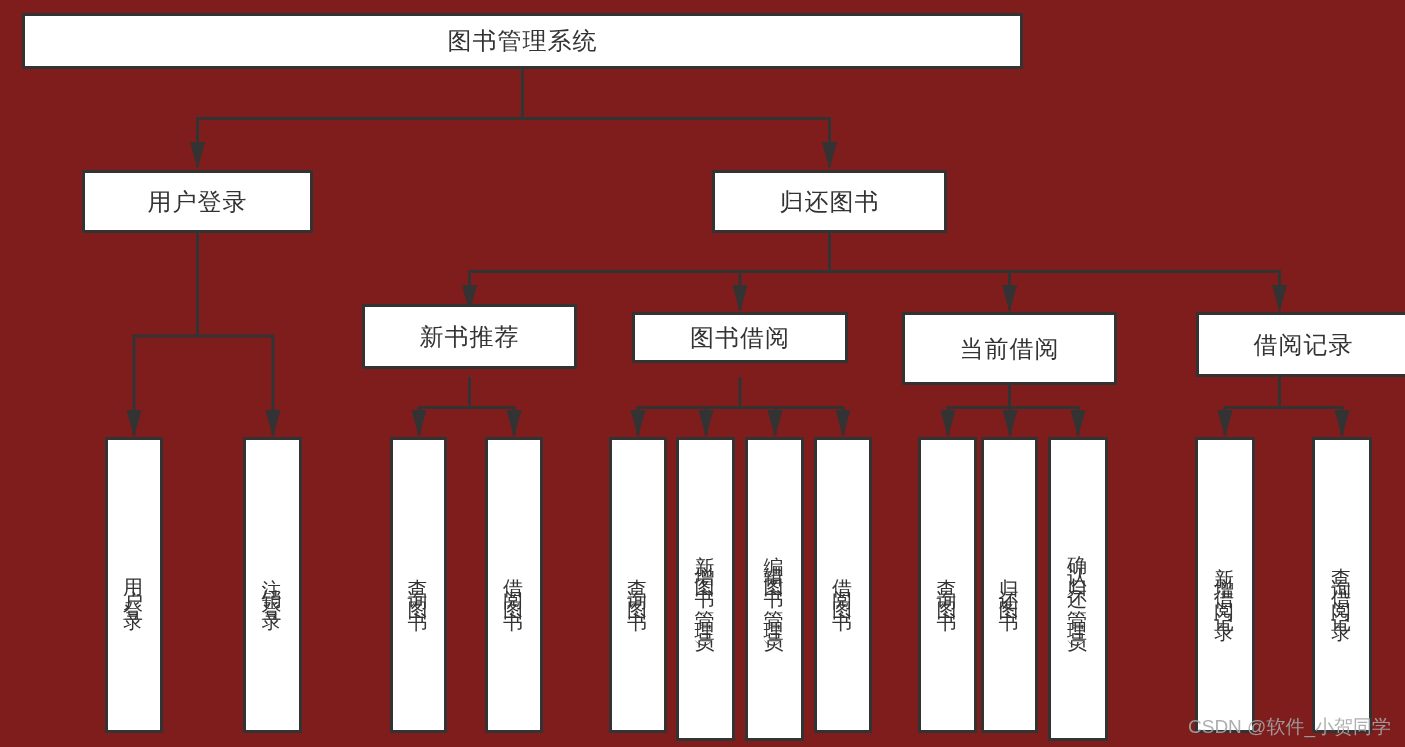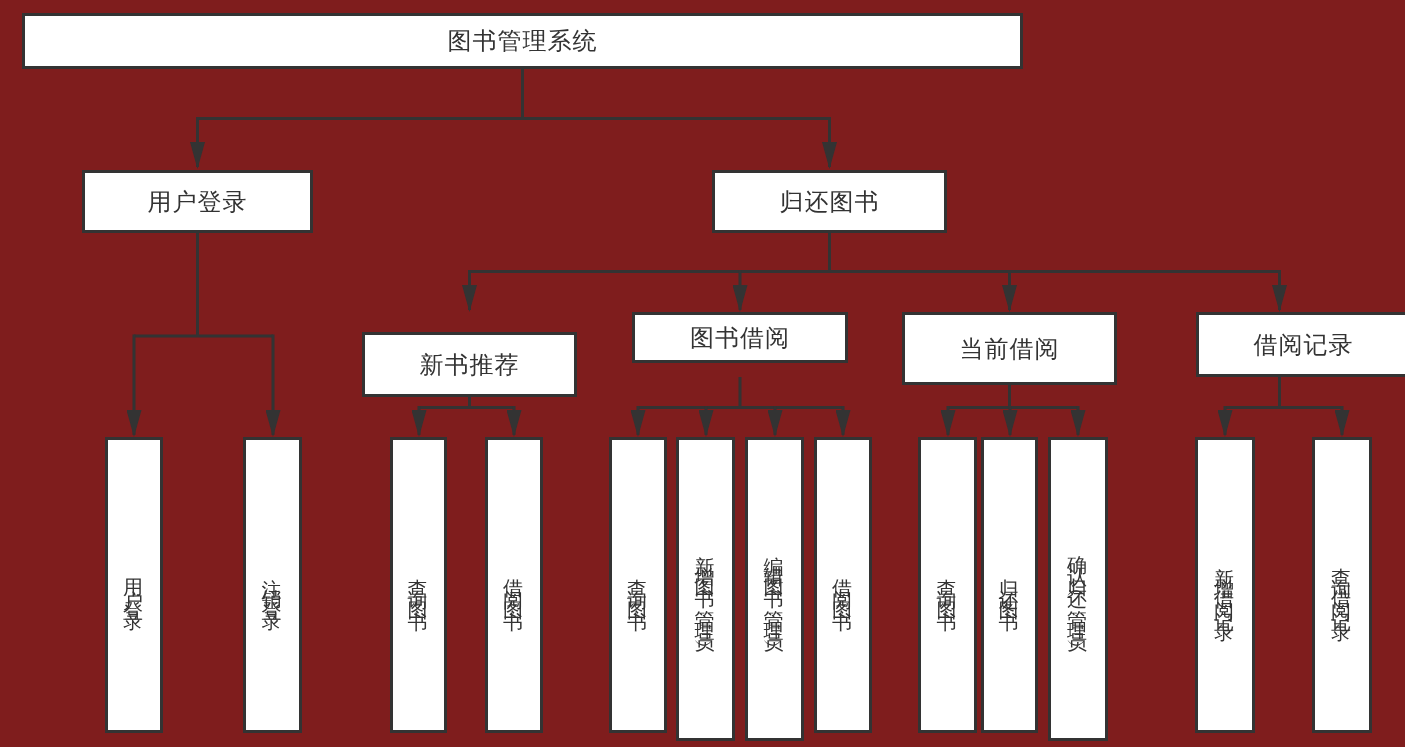--- a/index.html
+++ b/index.html
@@ -97,21 +97,21 @@
     <span>图书管理系统</span>
   </div>
 
   <div class="box hbox" style="left:82px;top:170px;width:231px;height:63px">
     <span>用户登录</span>
   </div>
   <div class="box hbox" style="left:712px;top:170px;width:235px;height:63px">
     <span>归还图书</span>
   </div>
 
-  <div class="box hbox" style="left:362px;top:332px;width:215px;height:65px">
+  <div class="box hbox" style="left:362px;top:304px;width:215px;height:65px">
     <span>新书推荐</span>
   </div>
   <div class="box hbox" style="left:632px;top:312px;width:216px;height:51px">
     <span>图书借阅</span>
   </div>
   <div class="box hbox" style="left:902px;top:312px;width:215px;height:73px">
     <span>当前借阅</span>
   </div>
   <div class="box hbox" style="left:1196px;top:312px;width:215px;height:65px">
     <span>借阅记录</span>
@@ -154,14 +154,15 @@
     <span>确认归还（管理员）</span>
   </div>
 
   <div class="box leaf" style="left:1195px;top:437px;width:60px;height:296px">
     <span>新增借阅记录</span>
   </div>
   <div class="box leaf" style="left:1312px;top:437px;width:60px;height:296px">
     <span>查询借阅记录</span>
   </div>
 
+  <div id="watermark">CSDN @软件_小贺同学</div>
 
 </div>
 
 </body></html>

